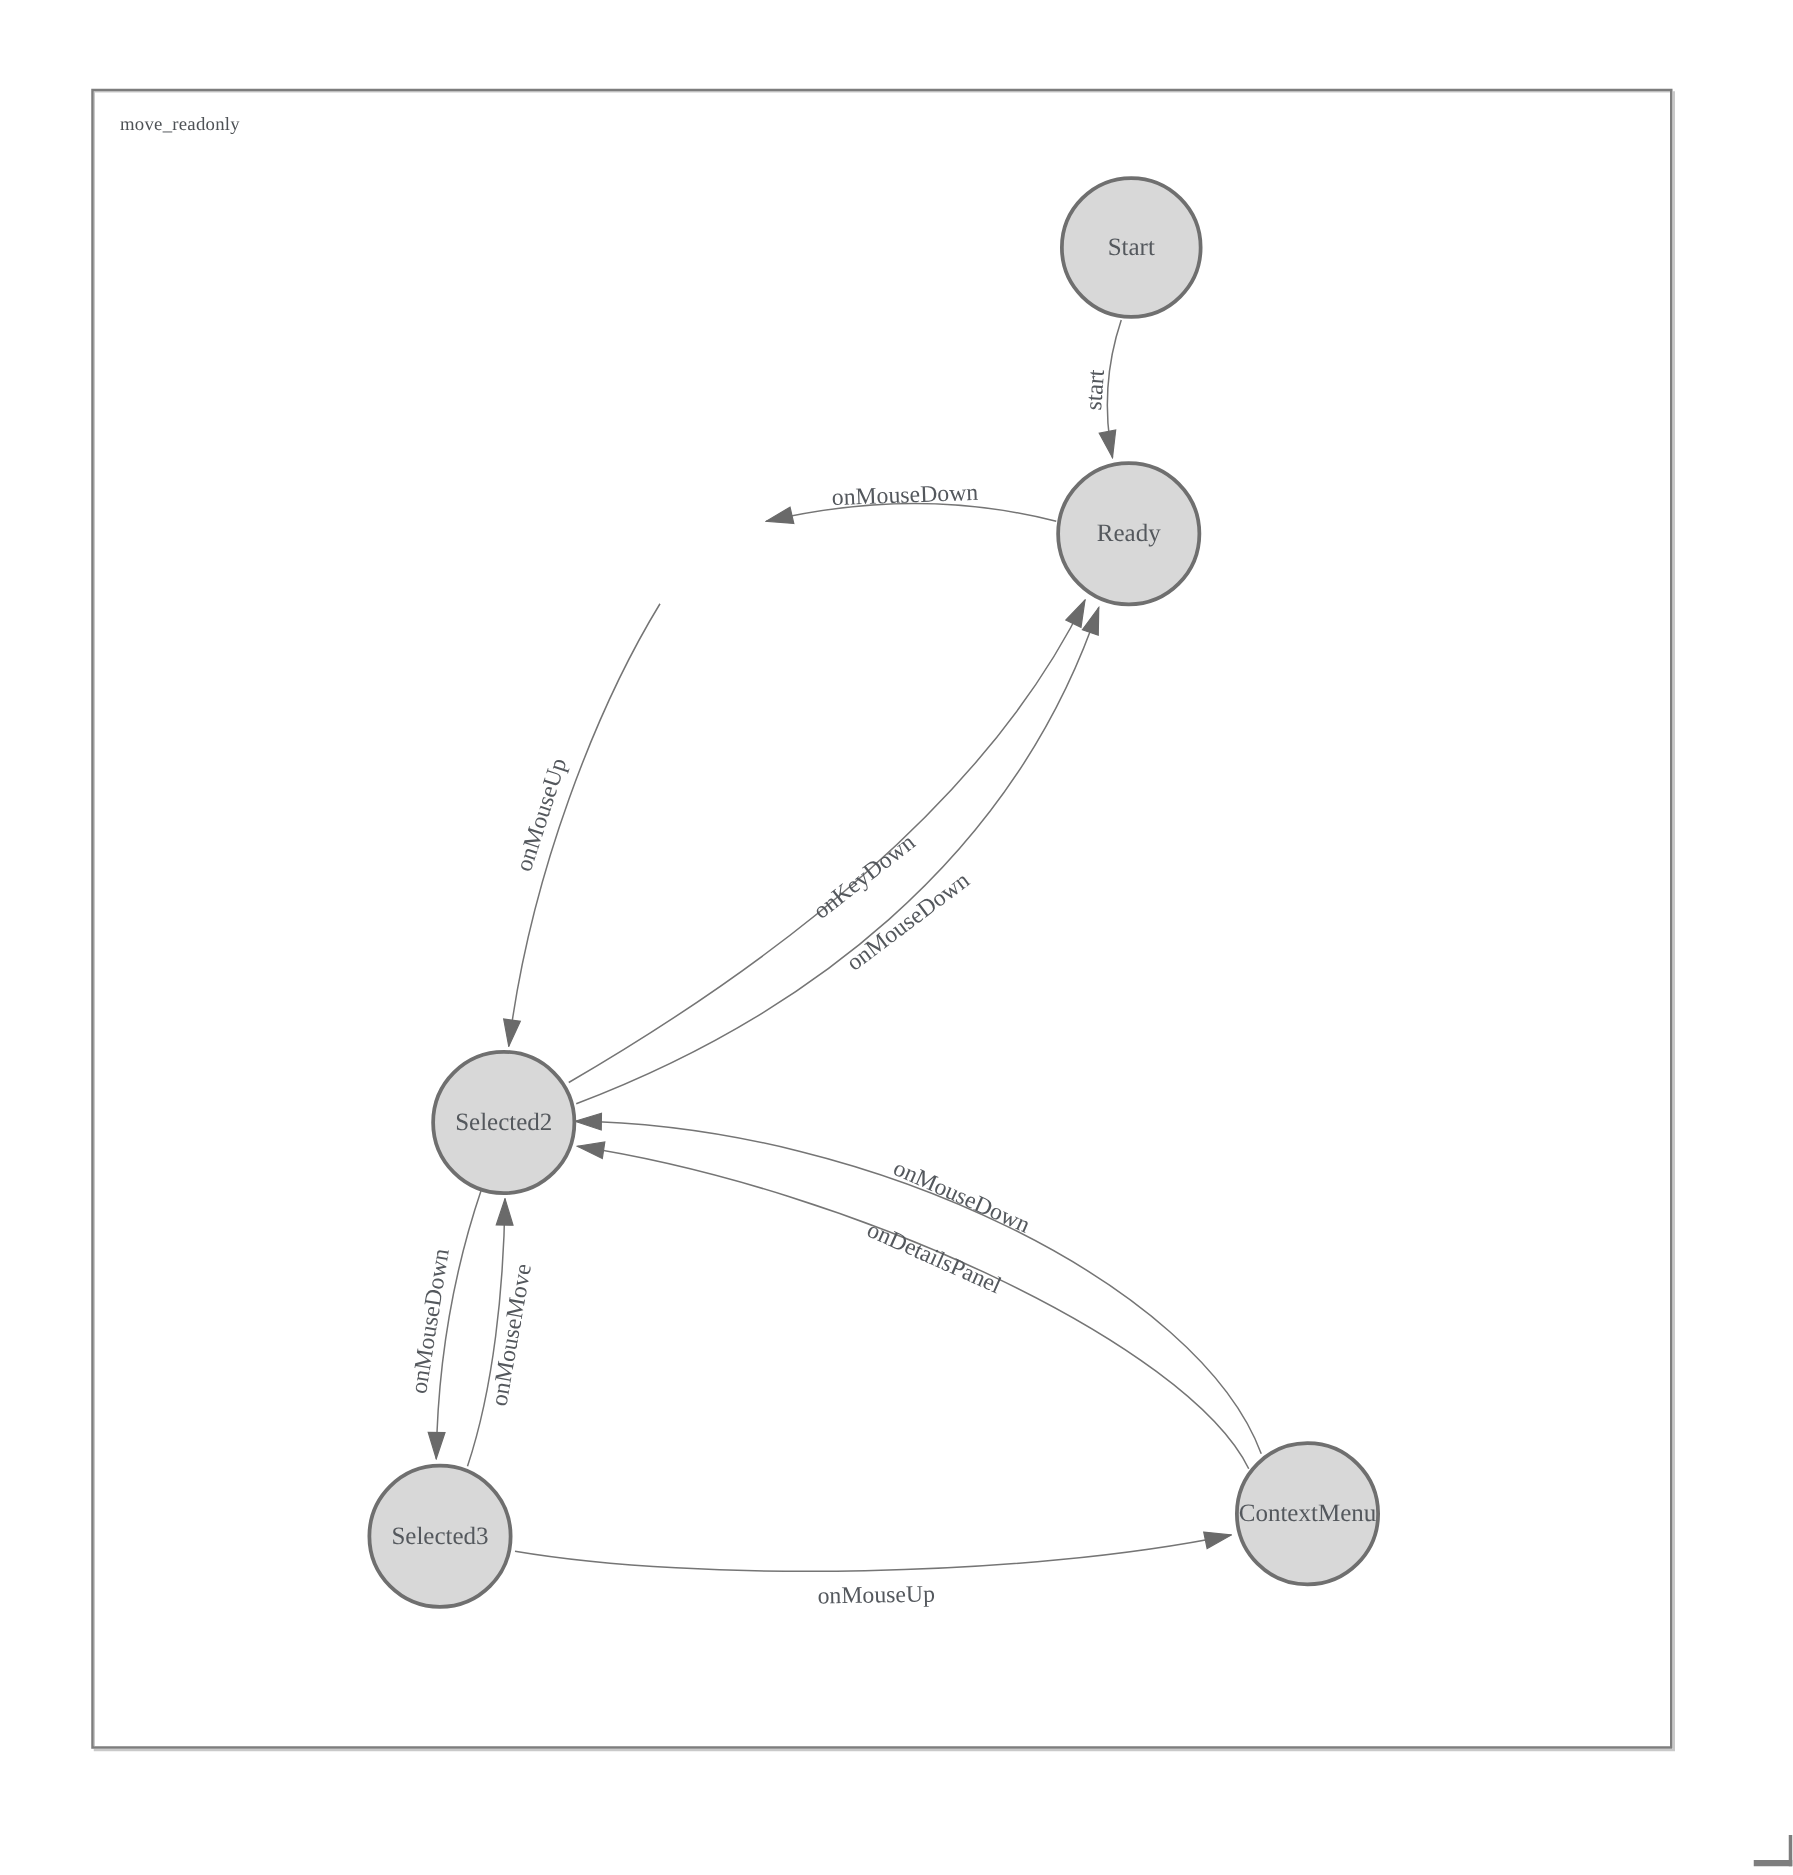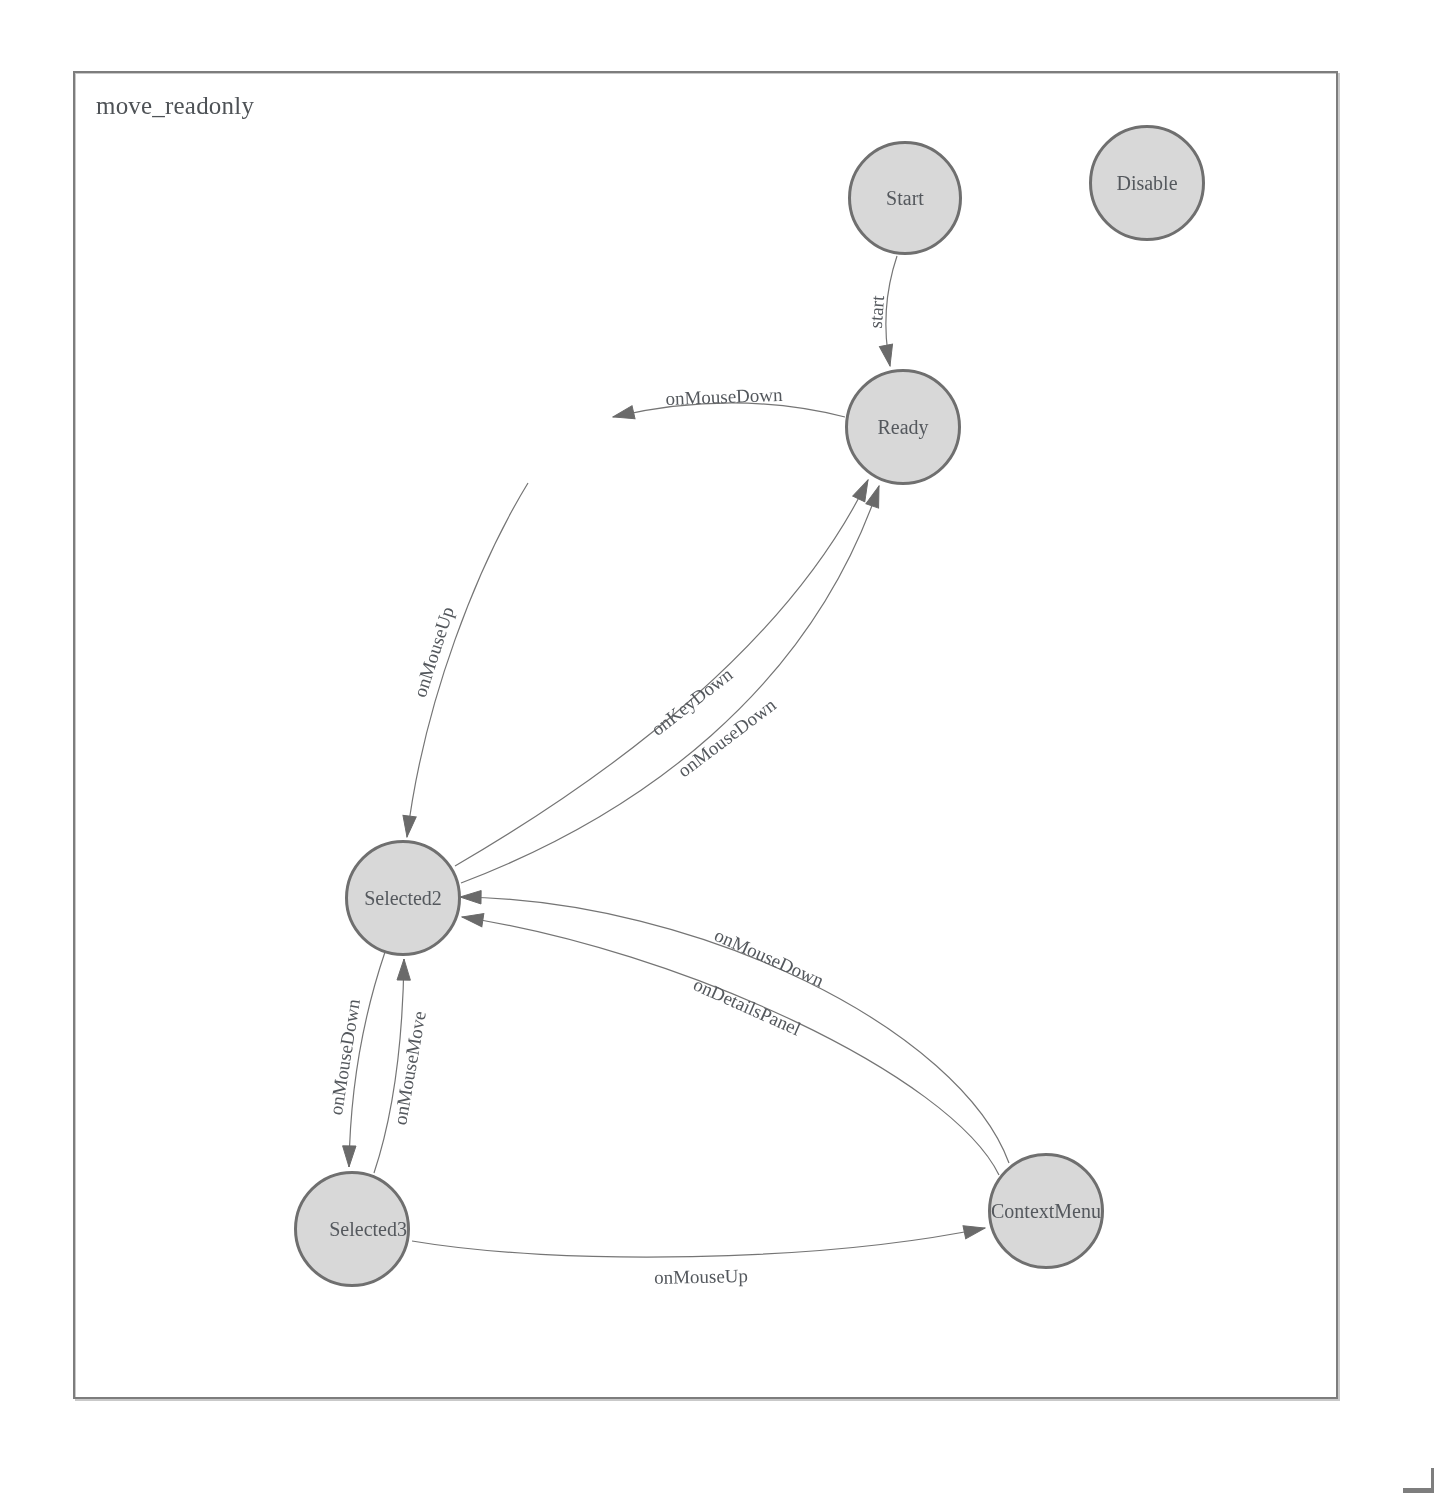--- a/index.html
+++ b/index.html
@@ -21,21 +21,21 @@
     position: absolute;
     left: 73px; top: 71px;
     width: 1261px; height: 1324px;
     border: 2px solid #7d7d7d;
     box-shadow: inset 1px 1px 0 #c9c9c9, 2px 2px 0 #c9c9c9;
     background: transparent;
   }
   .diagram-title {
     position: absolute;
     left: 96px; top: 92px;
-    font-size: 25px;
+    font-size: 15px;
     color: #4e5256;
     letter-spacing: 0.2px;
   }
   svg.edge-layer {
     position: absolute;
     left: 0; top: 0;
     width: 1434px; height: 1500px;
   }
   svg .edge {
     fill: none;
@@ -101,34 +101,31 @@
 
     <path class="edge" d="M 374,1173 C 395,1110 403,1030 404,959" marker-end="url(#arrow)"></path>
 
     <path class="edge" d="M 412,1241 C 560,1266 820,1262 985,1228" marker-end="url(#arrow)"></path>
   </svg>
 
   <div class="node" style="left:848px; top:141px; width:114px; height:114px;">
     <span>Start</span>
   </div>
 
-  <div class="node" style="left:1089px; top:125px; width:116px; height:116px;">
-    <span>Disable</span>
-  </div>
 
   <div class="node" style="left:845px; top:369px; width:116px; height:116px;justify-content:center;">
     <span>Ready</span>
   </div>
 
 
   <div class="node" style="left:345px; top:840px; width:116px; height:116px;align-items:center;">
     <span>Selected2</span>
   </div>
 
-  <div class="node" style="left:294px; top:1171px; width:116px; height:116px;justify-content:flex-end;">
+  <div class="node" style="left:294px; top:1171px; width:116px; height:116px;">
     <span>Selected3</span>
   </div>
 
   <div class="node" style="left:988px; top:1153px; width:116px; height:116px;text-align:right;">
     <span>ContextMenu</span>
   </div>
 
   <div class="elabel" style="left:877px; top:312px; transform:translate(-50%,-50%) rotate(-86deg);">start</div>
 
   <div class="elabel" style="left:724px; top:397px; transform:translate(-50%,-50%) rotate(-2deg);">onMouseDown</div>

